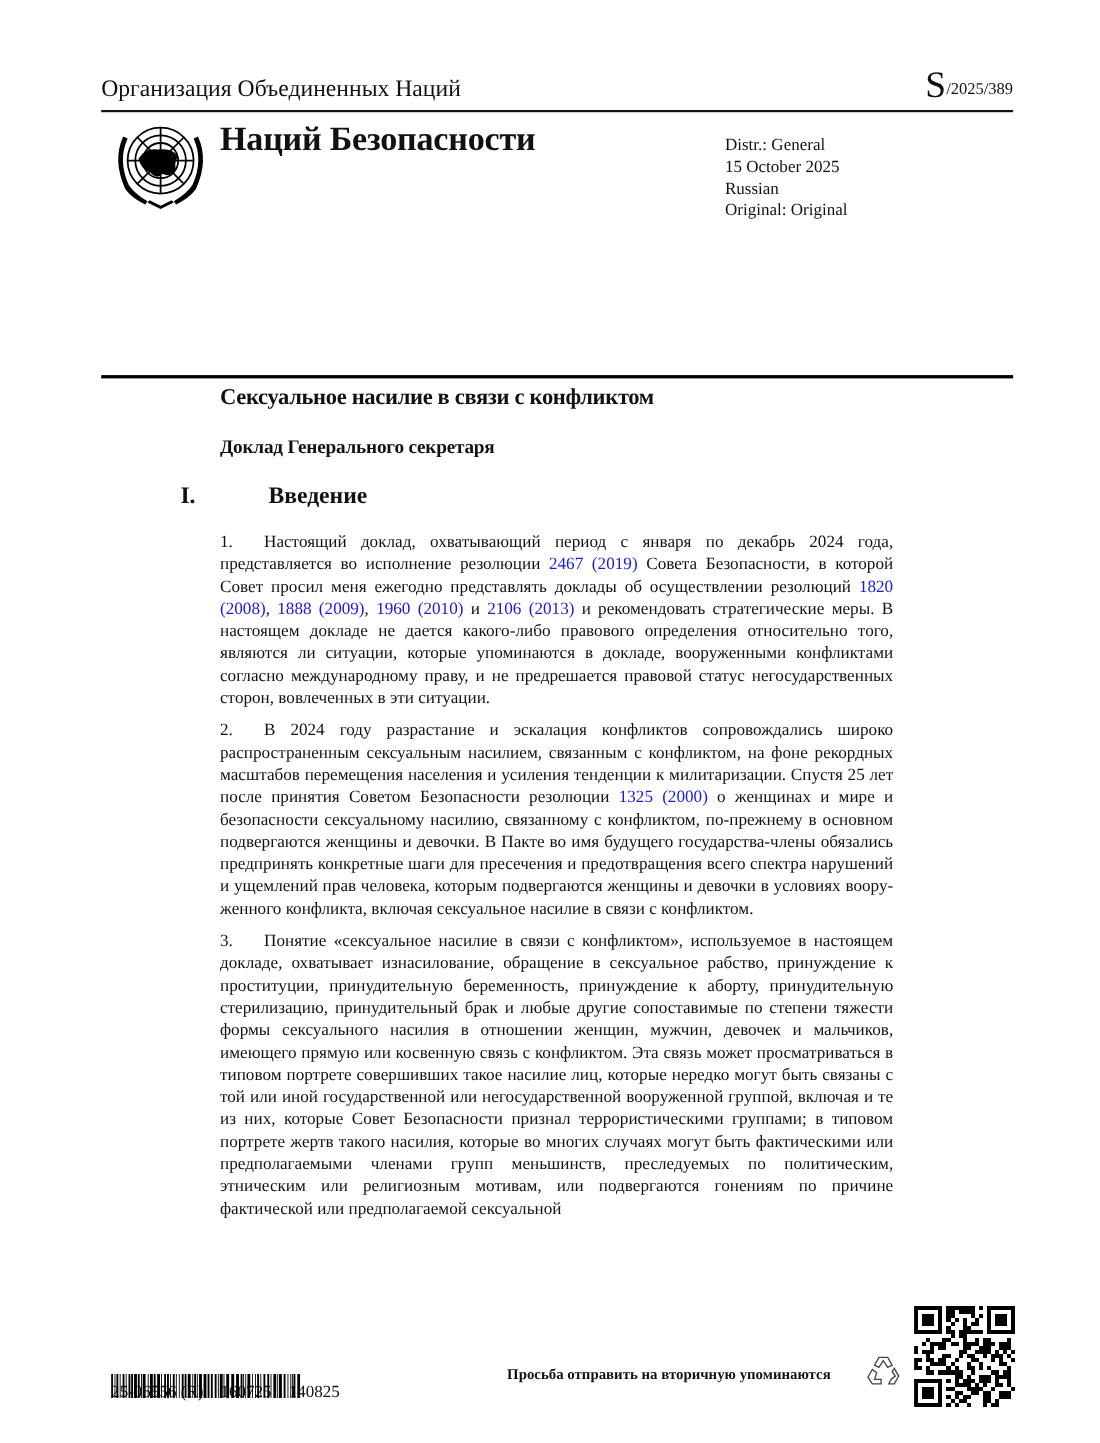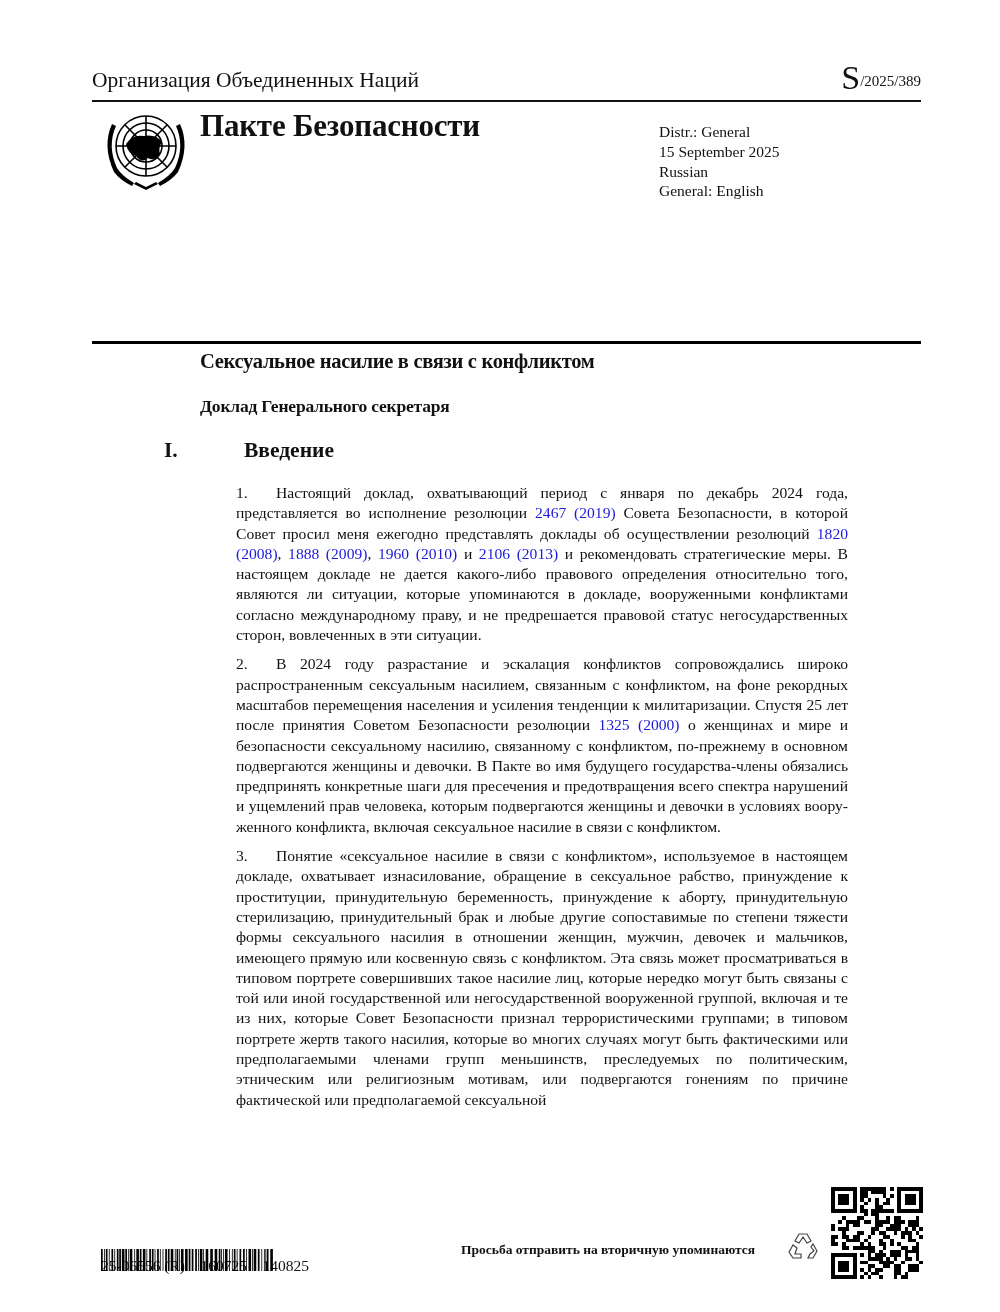--- a/index.html
+++ b/index.html
@@ -12,21 +12,21 @@
     .symbol .small { font-size: 15px; }
     .rule-top { left: 92px; top: 100px; width: 829px; height: 1.5px; background: #111; }
     .emblem { left: 98px; top: 106px; width: 96px; height: 86px; }
     .council { left: 200px; top: 106px; font-size: 31px; font-weight: bold; line-height: 40px; letter-spacing: -0.2px; }
     .distr { left: 659px; top: 122px; font-size: 15.5px; line-height: 19.8px; }
     .rule-thick { left: 92px; top: 341px; width: 829px; height: 3px; background: #000; }
     .title { left: 200px; top: 347px; font-size: 20.5px; font-weight: bold; line-height: 28px; letter-spacing: -0.3px; }
     .subtitle { left: 200px; top: 394px; font-size: 17.5px; font-weight: bold; line-height: 24px; letter-spacing: -0.2px; text-align: center; }
     .sec-num { left: 164px; top: 436px; font-size: 21.5px; font-weight: bold; line-height: 28px; }
     .sec-title { left: 200px; top: 436px; font-size: 21.5px; font-weight: bold; line-height: 28px; margin-left: 44px; }
-    .body { left: 200px; top: 483px; width: 612px; font-size: 15.6px; line-height: 20.3px; text-align: justify; margin-left: 36px; }
+    .body { left: 200px; top: 483px; width: 612px; font-size: 15.6px; line-height: 20.3px; text-align: justify; }
     .para { margin: 0 0 9px 0; text-indent: 0; }
     .para .num { display: inline-block; width: 40px; }
     .link { color: #1a1adb; text-decoration: none; }
     .footer-id { left: 101px; top: 1228px; font-size: 15.5px; line-height: 20px; white-space: pre; margin-top: 28px; }
     .barcode { left: 101px; top: 1249px; width: 172px; height: 22px; }
     .recycle-text { left: 461px; top: 1241px; font-size: 13.5px; font-weight: bold; line-height: 18px; }
     .recycle-icon { left: 786px; top: 1228px; width: 34px; height: 34px; }
     .qr { left: 831px; top: 1187px; width: 92px; height: 92px; }
   </style>
 </head>
@@ -48,27 +48,27 @@
     <line x1="69" y1="19" x2="27" y2="61"></line>
   </g>
   <path d="M28 38 Q34 28 46 30 Q58 28 64 36 Q60 42 62 48 Q56 56 50 52 Q44 58 38 50 Q30 48 28 38Z" fill="#000"></path>
   <g fill="#000">
     <path d="M14 18 Q4 40 16 66 Q22 74 34 80 L36 77 Q24 70 19 62 Q9 40 18 20Z"></path>
     <path d="M82 18 Q92 40 80 66 Q74 74 62 80 L60 77 Q72 70 77 62 Q87 40 78 20Z"></path>
     <path d="M36 78 L48 84 L60 78 L58 76 L48 81 L38 76Z"></path>
   </g>
 </svg>
 
-<div class="abs council">Пакте Безопасности</div>
+<div class="abs council">Наций Безопасности</div>
 
 <div class="abs distr">
   <div>Distr.: General</div>
-  <div>15 September 2025</div>
+  <div>15 October 2025</div>
   <div>Russian</div>
-  <div>General: English</div>
+  <div>Original: Original</div>
 </div>
 
 <div class="abs rule-thick"></div>
 
 <div class="abs title">Сексуальное насилие в связи с конфликтом</div>
 <div class="abs subtitle">Доклад Генерального секретаря</div>
 <div class="abs sec-num">I.</div>
 <div class="abs sec-title">Введение</div>
 
 <div class="abs body" id="body">

